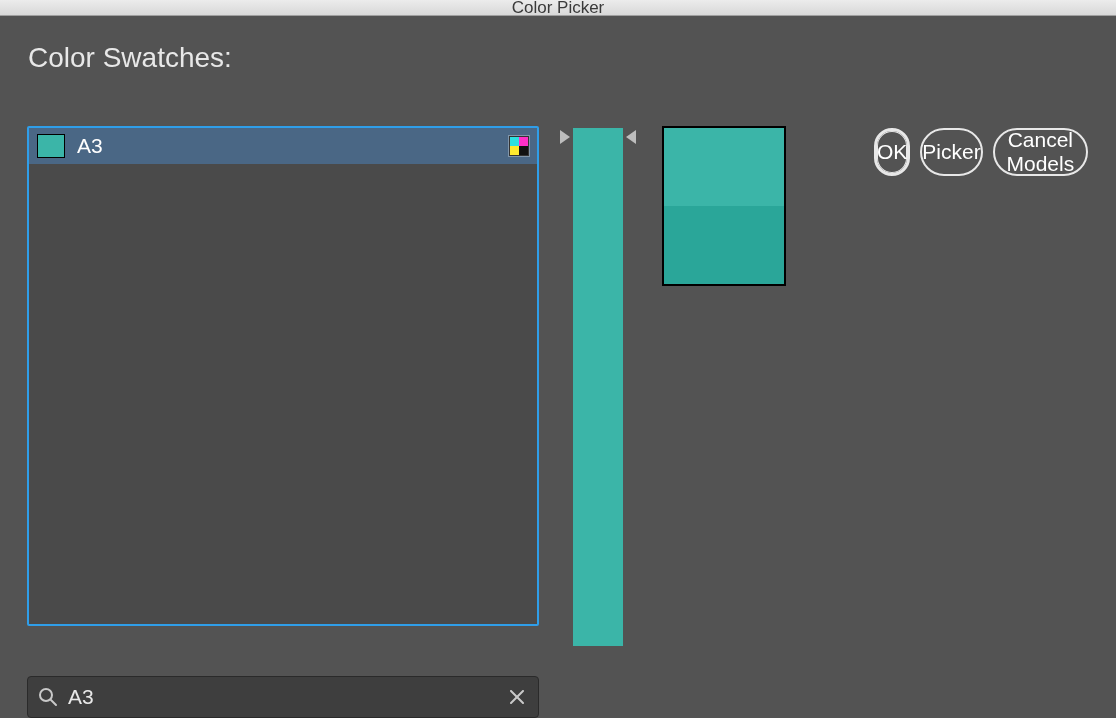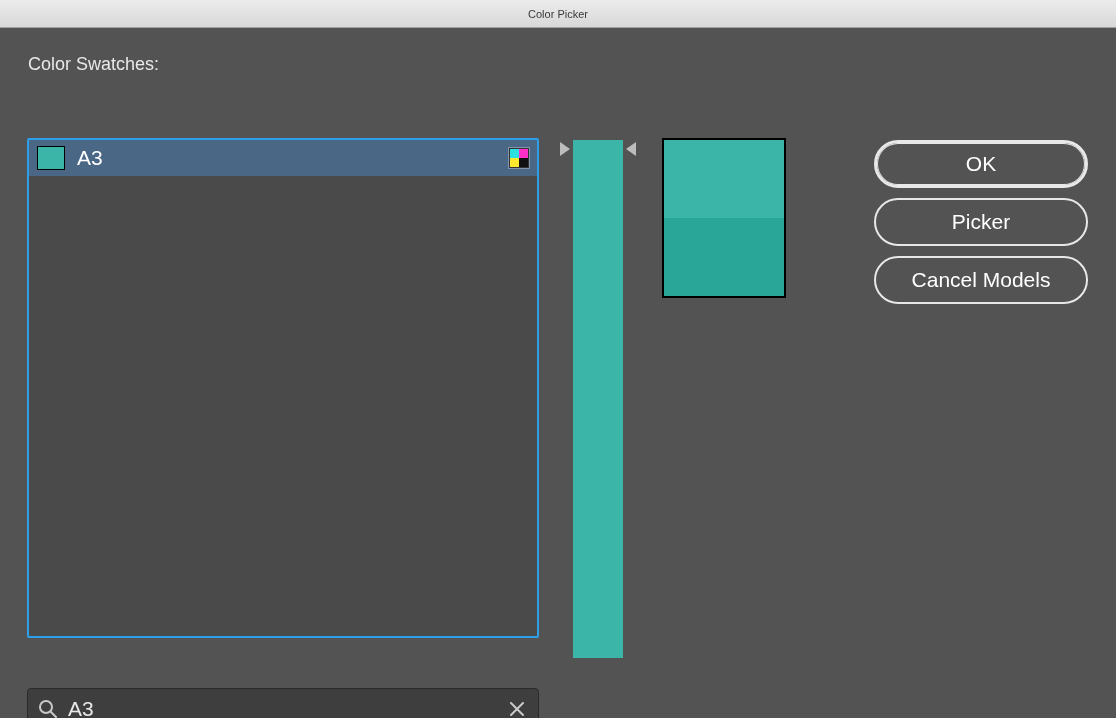--- a/index.html
+++ b/index.html
@@ -1,37 +1,37 @@
 <!DOCTYPE html>
 <html><head>
 <meta charset="utf-8">
 <style>
   * { box-sizing: border-box; margin: 0; padding: 0; }
   html, body { width: 1116px; height: 718px; overflow: hidden; font-family: -apple-system, "Helvetica Neue", Arial, sans-serif; }
   body { background: #535353; color: #e8e8e8; }
 
   .titlebar {
-    height: 28px;
+    height: 16px;
     background: linear-gradient(#ececec, #d8d8d8);
     border-bottom: 1px solid #9f9f9f;
     display: flex;
     align-items: center;
     justify-content: center;
-    font-size: 11px;
+    font-size: 17px;
     color: #3a3a3a;
     font-weight: 400;
   }
 
   .content {
     position: relative;
     padding: 26px 28px 0 28px;
   }
 
   .section-label {
-    font-size: 18px;
+    font-size: 28px;
     color: #e8e8e8;
     margin-bottom: 14px;
     font-weight: 300;
   }
 
   .swatch-panel {
     position: absolute;
     left: 27px;
     top: 110px;
     width: 512px;
@@ -110,21 +110,20 @@
     flex-direction: column;
   }
   .preview-half { flex: 1; }
 
   .btn-col {
     position: absolute;
     right: 28px;
     top: 112px;
     width: 214px;
     display: flex;
-    flex-direction: column;
     gap: 10px;
   }
   .pill-btn {
     height: 48px;
     border-radius: 24px;
     border: 2px solid #e8e8e8;
     background: transparent;
     color: #fff;
     font-size: 21px;
     font-weight: 400;

